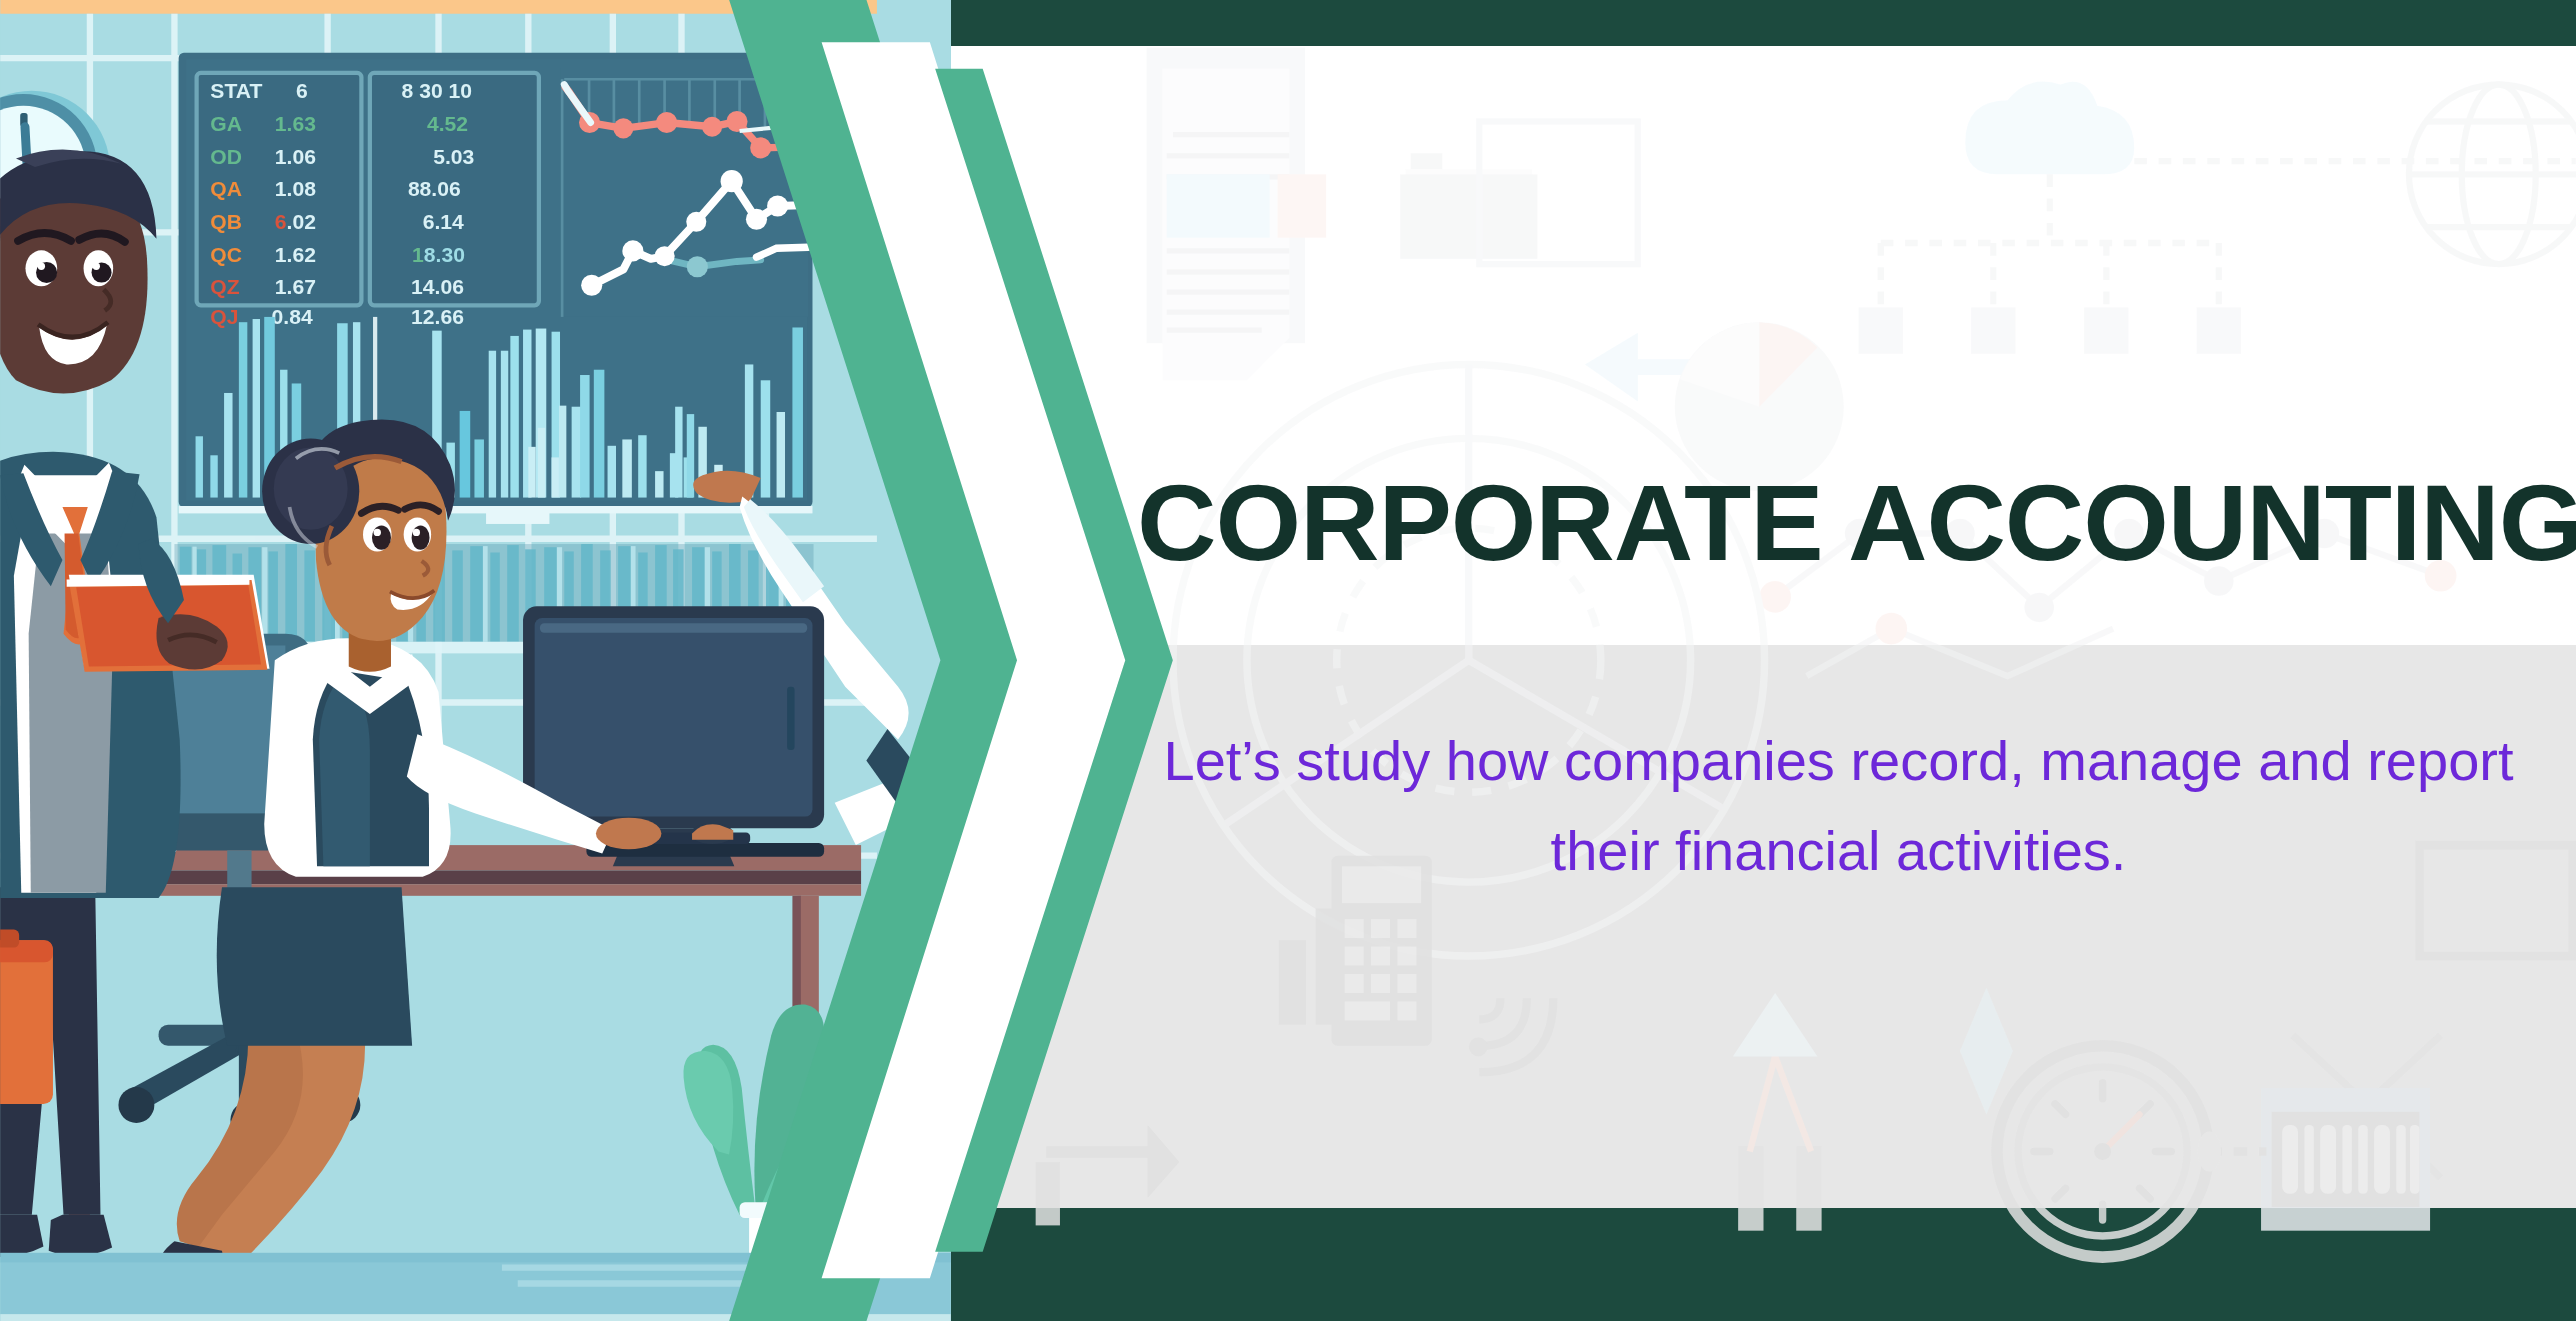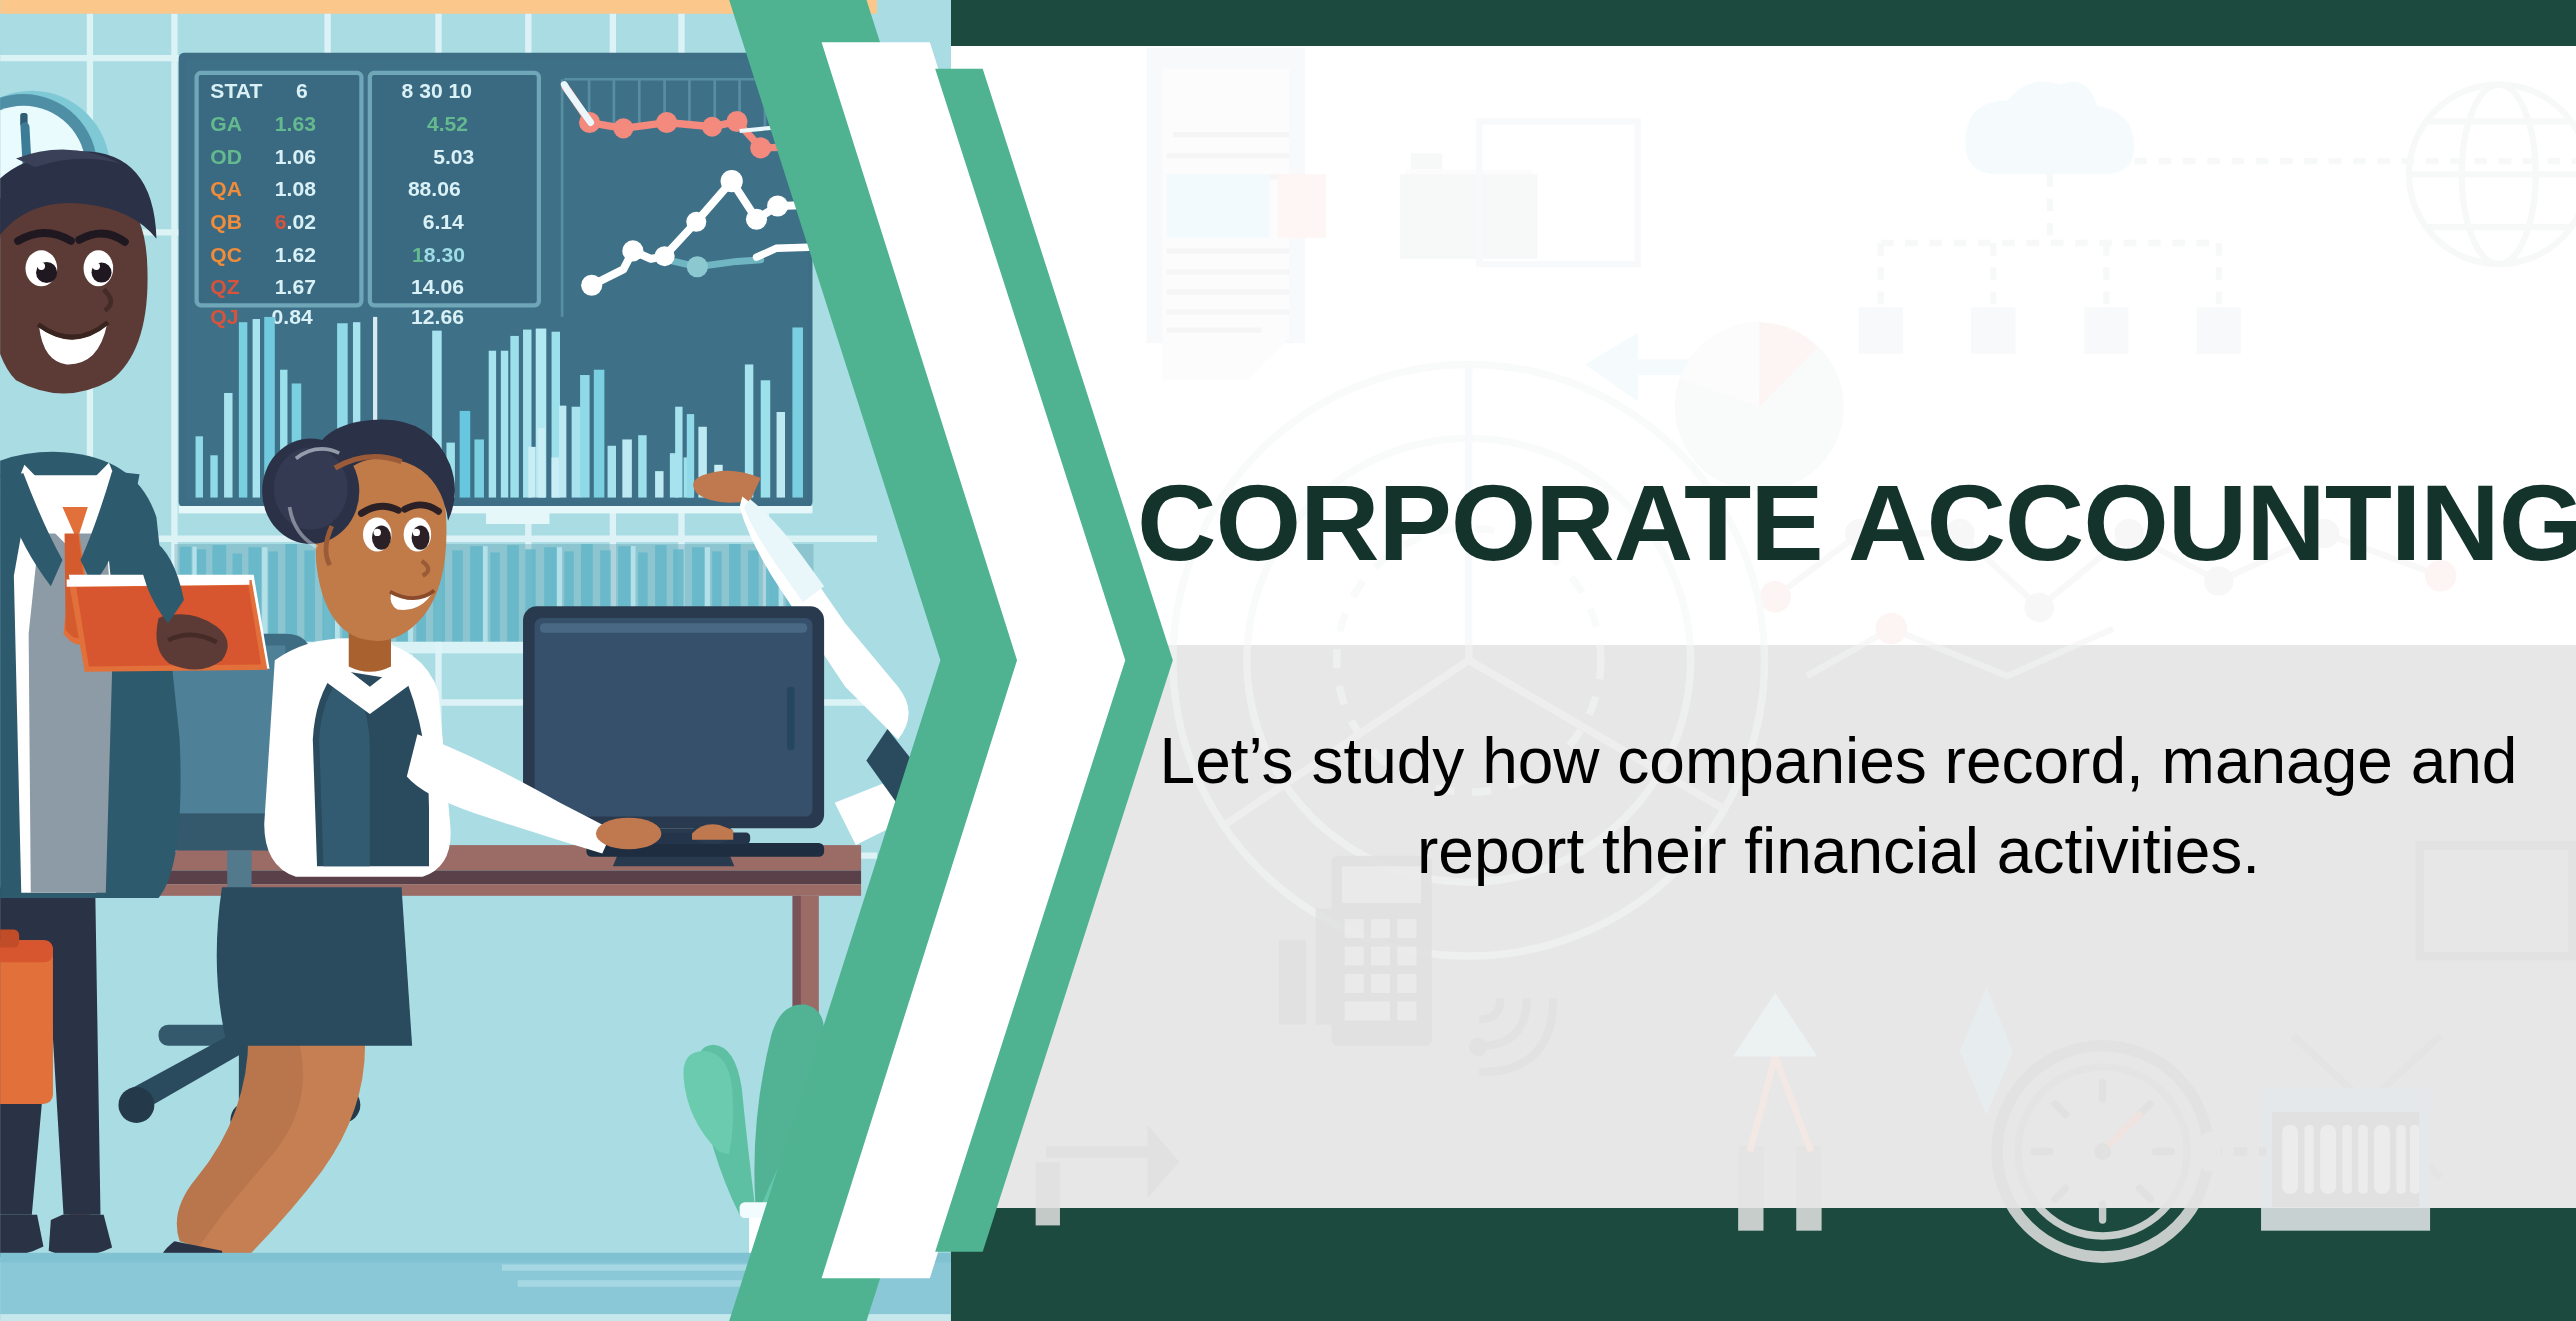--- a/index.html
+++ b/index.html
@@ -22,21 +22,21 @@
   
   .title{
     position:absolute;left:1137px;top:465px;width:1395px;height:116px;
     color:#13332B;font-weight:bold;font-size:108px;line-height:116px;
     letter-spacing:-1.1px;white-space:nowrap;
     font-family:"Liberation Sans",sans-serif;
     transform:scaleX(1.02);transform-origin:left center;
   }
   .subtitle{
     position:absolute;left:1157px;top:716px;width:1363px;
-    color:#000000;font-size:64px;line-height:90px;text-align:center;
+    color:#6d28d9;font-size:56px;line-height:90px;text-align:center;
     font-family:"Liberation Sans",sans-serif;font-weight:400;
   }
 
   
   .illus{position:absolute;left:0;top:0;width:951px;height:1321px;overflow:hidden;background:#A9DCE3;}
   .illus svg{position:absolute;left:0;top:0;}
 
   
   .chevrons{position:absolute;left:708px;top:0;width:486px;height:1321px;overflow:visible;}
   .chevrons svg{position:absolute;left:0;top:0;}

